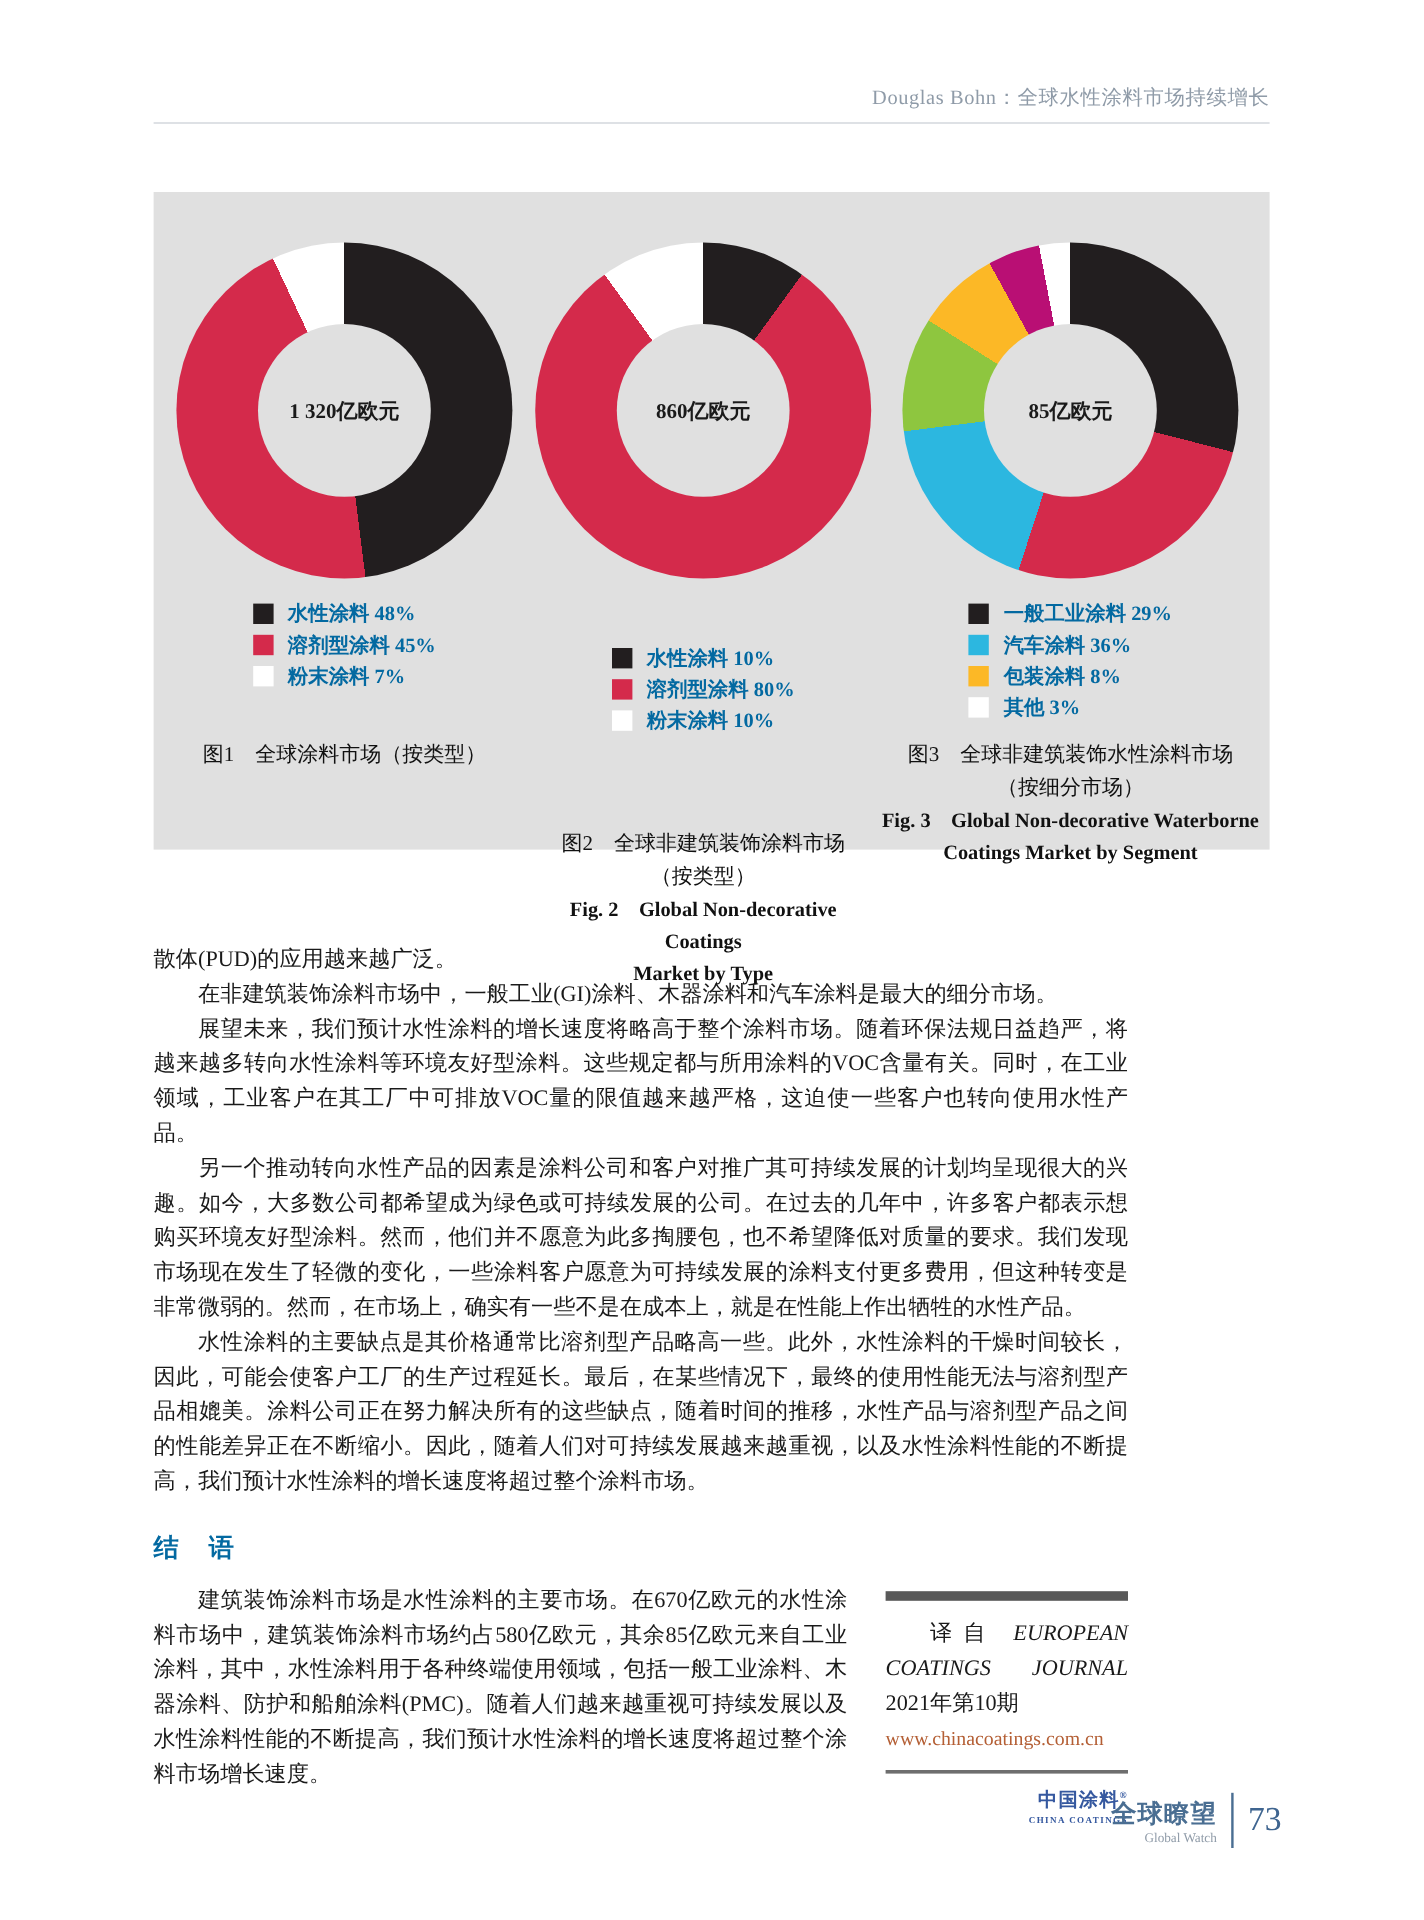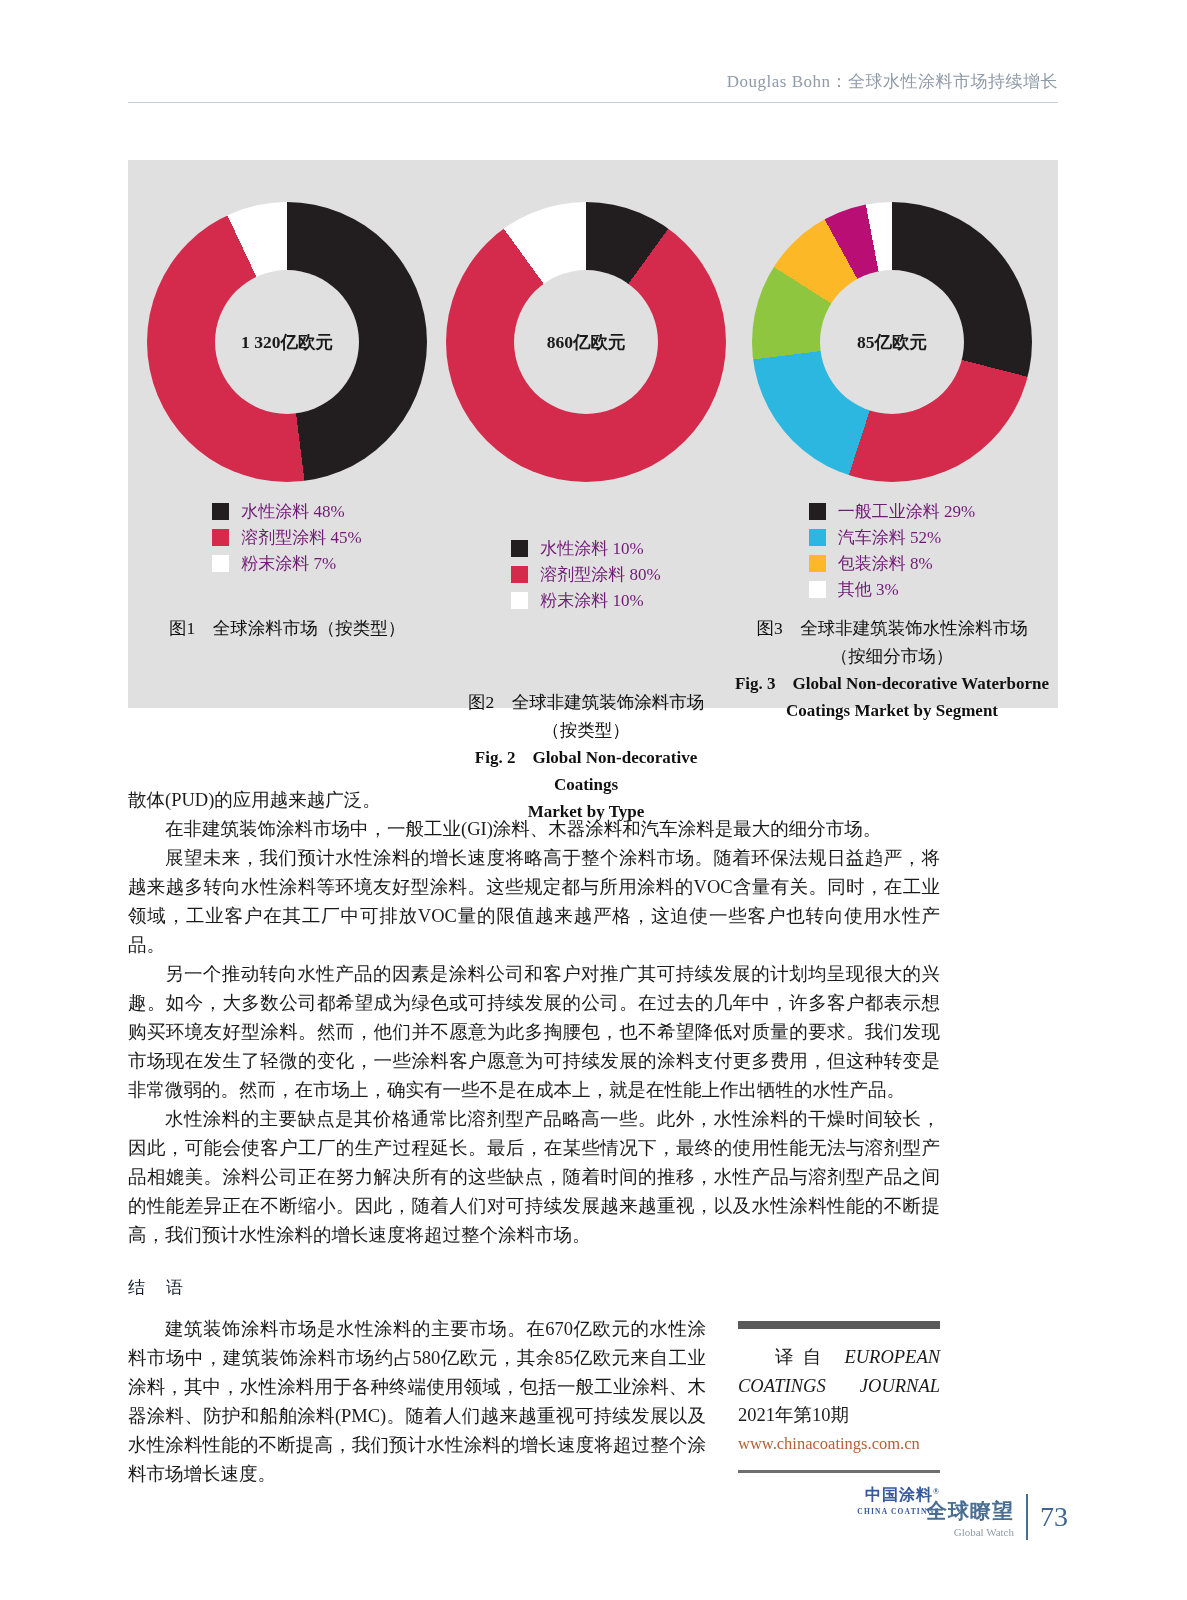--- a/index.html
+++ b/index.html
@@ -63,21 +63,21 @@
   .legend {
     margin-top: 16px;
     min-height: 110px;
     display: flex;
     gap: 26px;
     width: fit-content;
   }
   .legend-col { display: flex; flex-direction: column; }
   .legend-item { display: flex; align-items: center; height: 26px; }
   .swatch { width: 17px; height: 17px; display: inline-block; flex: 0 0 auto; }
-  .legend-label { margin-left: 12px; font-size: 17px; color: #701a75; white-space: nowrap; }
+  .legend-label { margin-left: 12px; font-size: 17px; color: #0369a1; white-space: nowrap; font-weight: bold; }
 
   .caption { margin-top: 6px; text-align: center; }
   .caption .caption-cn {
     font-weight: normal; font-size: 17.5px; line-height: 1.6;
     white-space: pre-line; color: #111;
   }
   .caption .caption-en {
     font-weight: bold; font-size: 17px; line-height: 1.6;
     white-space: pre-line; color: #111;
   }
@@ -88,23 +88,23 @@
     font-size: 18.5px;
     line-height: 29px;
     text-align: justify;
     text-indent: 2em;
     color: #1a1a1a;
   }
   .article p.no-indent { text-indent: 0; }
 
   .conclusion-heading {
     margin-top: 26px;
-    font-size: 17px;
-    font-weight: normal;
-    color: #0f172a;
+    font-size: 21px;
+    font-weight: bold;
+    color: #0369a1;
     letter-spacing: 2px;
   }
   .conclusion-row { display: flex; margin-top: 16px; }
   .conclusion-para {
     width: 578px;
     font-size: 19px;
     line-height: 36px;
     text-align: justify;
     text-indent: 2em;
     color: #1a1a1a;
@@ -220,21 +220,21 @@
         </div>
       </div>
       <div class="legend">
           <div class="legend-col">
             <div class="legend-item">
               <span class="swatch" style="background: rgb(34, 30, 31);"></span>
               <span class="legend-label">一般工业涂料 29%</span>
             </div>
             <div class="legend-item">
               <span class="swatch" style="background: rgb(44, 183, 224);"></span>
-              <span class="legend-label">汽车涂料 52%</span>
+              <span class="legend-label">汽车涂料 36%</span>
             </div>
             <div class="legend-item">
               <span class="swatch" style="background: rgb(252, 184, 38);"></span>
               <span class="legend-label">包装涂料 8%</span>
             </div>
             <div class="legend-item">
               <span class="swatch" style="background: rgb(255, 255, 255);"></span>
               <span class="legend-label">其他 3%</span>
             </div>
           </div>

